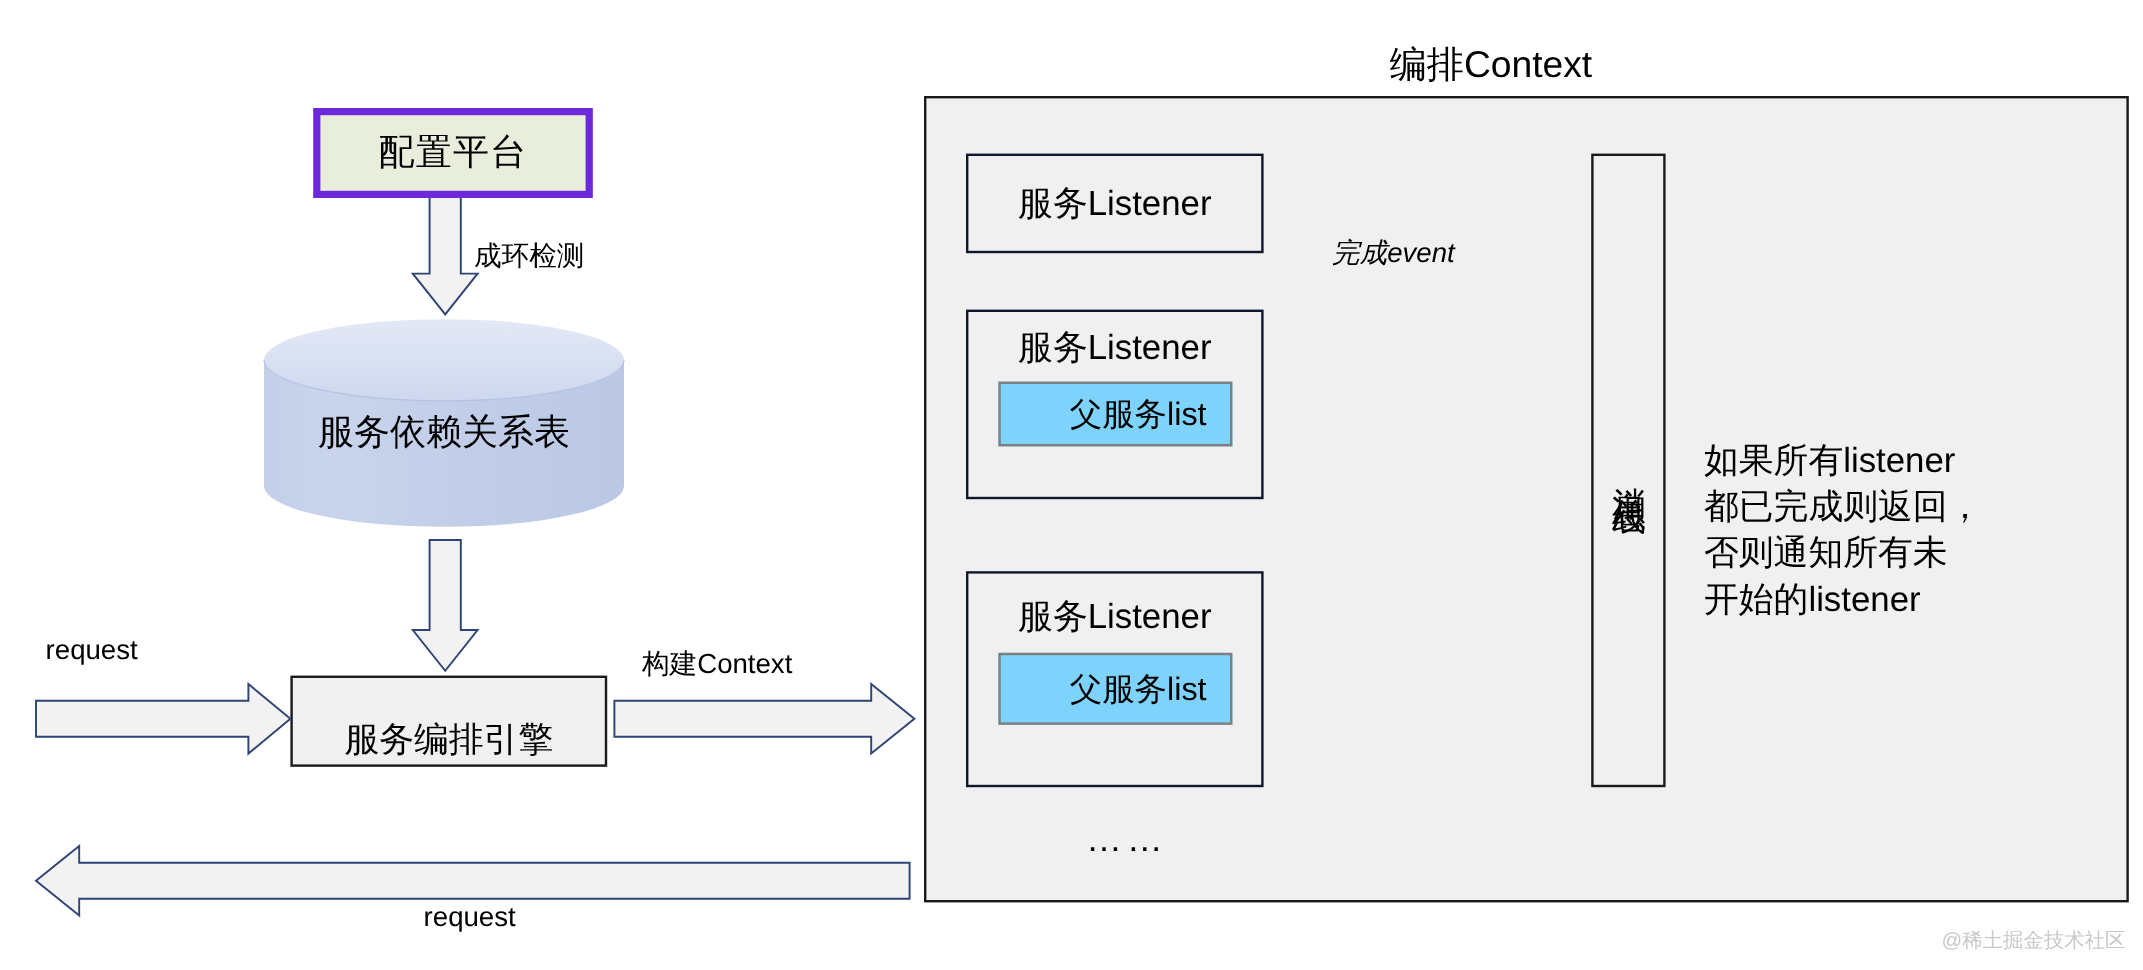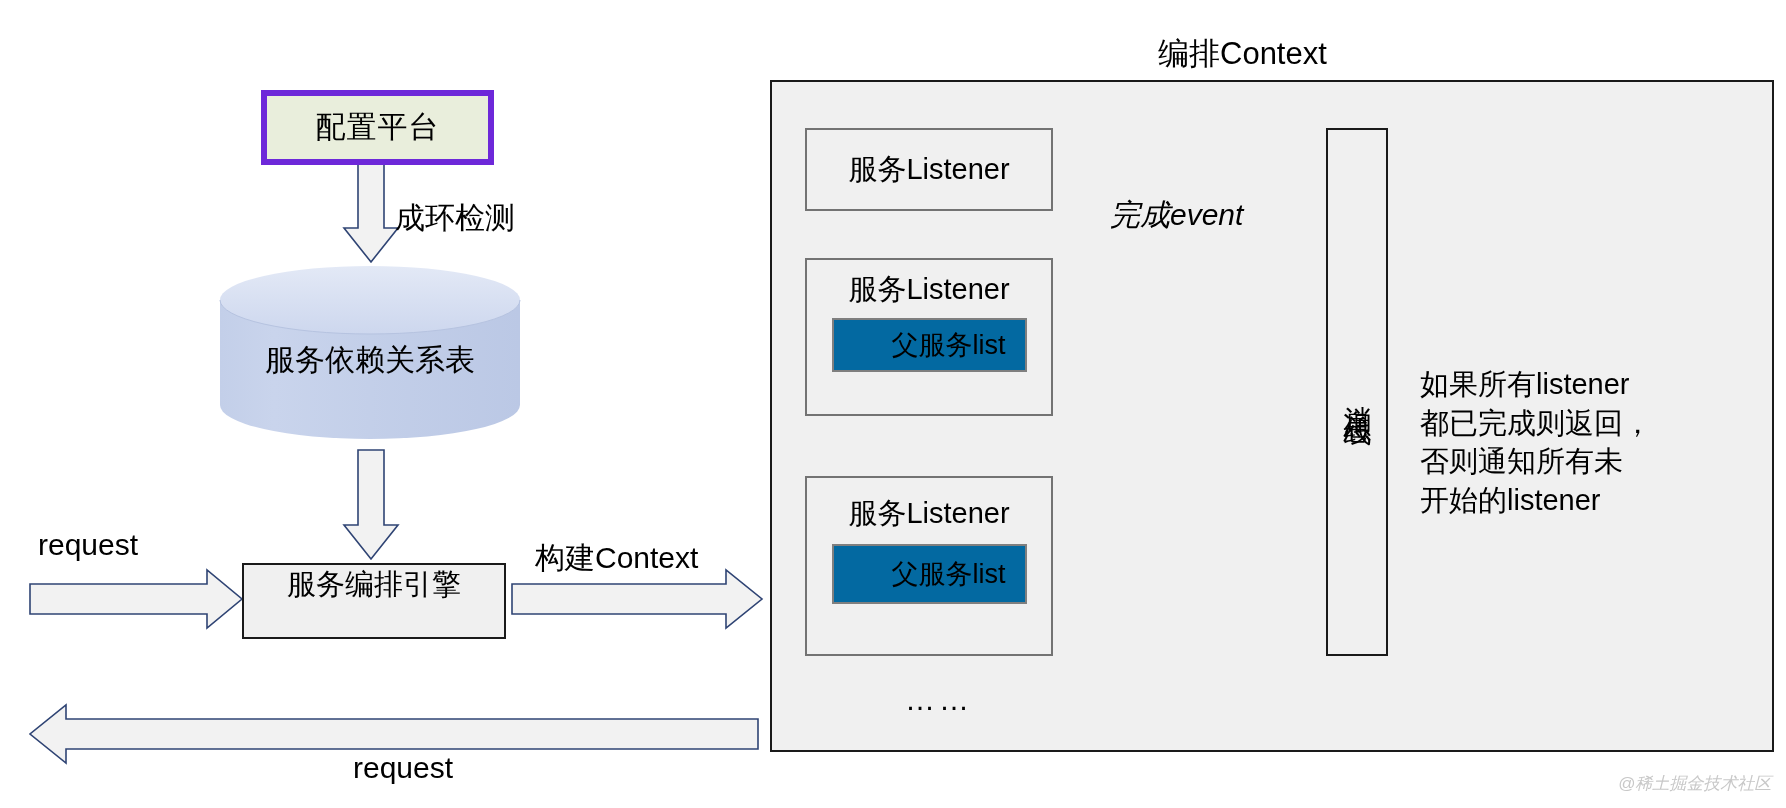--- a/index.html
+++ b/index.html
@@ -38,26 +38,26 @@
     width: 300px;
     text-align: center;
     font-size: 30px;
   }
 
   .engine-box {
     left: 242px; top: 563px;
     width: 260px; height: 72px;
     background: #f0f0f0;
     border: 2px solid #1a1a1a;
-    display: flex; align-items: flex-start; justify-content: center;
+    display: flex; align-items: flex-end; justify-content: center;
     font-size: 29px;
   }
 
   
-  .lbl { font-size: 30px; white-space: pre; }
+  .lbl { font-size: 23px; white-space: pre; }
   .lbl-cycle     { left: 395px; top: 198px; }
   .lbl-request   { left: 38px;  top: 528px; }
   .lbl-buildctx  { left: 535px; top: 538px; }
   .lbl-response  { left: 353px; top: 751px; }
   .lbl-event     { left: 1110px; top: 195px; font-style: italic; }
   .lbl-notify    { left: 1168px; top: 540px; line-height: 1.33; }
   .lbl-ellipsis  { left: 905px; top: 683px; letter-spacing: 4px; font-size: 30px; }
 
   
   .ctx-title {
@@ -67,30 +67,30 @@
   }
   .ctx-panel {
     left: 770px; top: 80px;
     width: 1000px; height: 668px;
     background: #f0f0f0;
     border: 2px solid #1a1a1a;
   }
 
   .listener-box {
     background: #f0f0f0;
-    border: 2px solid #737373;
+    border: 2px solid #0f172a;
     box-sizing: border-box;
   }
   .listener-title {
     font-size: 29px;
     text-align: center;
     white-space: pre;
   }
   .parent-box {
-    background: #0369a1;
+    background: #7dd3fc;
     border: 2px solid #7f7f7f;
     box-sizing: border-box;
     display: flex; align-items: center; justify-content: center;
     font-size: 27px;
     padding-left: 39px;
   }
 
   .l1 { left: 805px; top: 128px; width: 248px; height: 83px;
         display:flex; align-items:center; justify-content:center; }
   .l2 { left: 805px; top: 258px; width: 248px; height: 158px; }
@@ -124,21 +124,20 @@
     font-size: 29px;
     line-height: 1.33;
     white-space: pre-line;
   }
 
   
   .watermark {
     left: 1618px; top: 772px;
     font-size: 17px;
     color: #c8c8c8;
-    font-style: italic;
   }
 
   svg.overlay {
     position: absolute;
     left: 0; top: 0;
     width: 1786px; height: 808px;
     pointer-events: none;
   }
 </style>
 </head>

